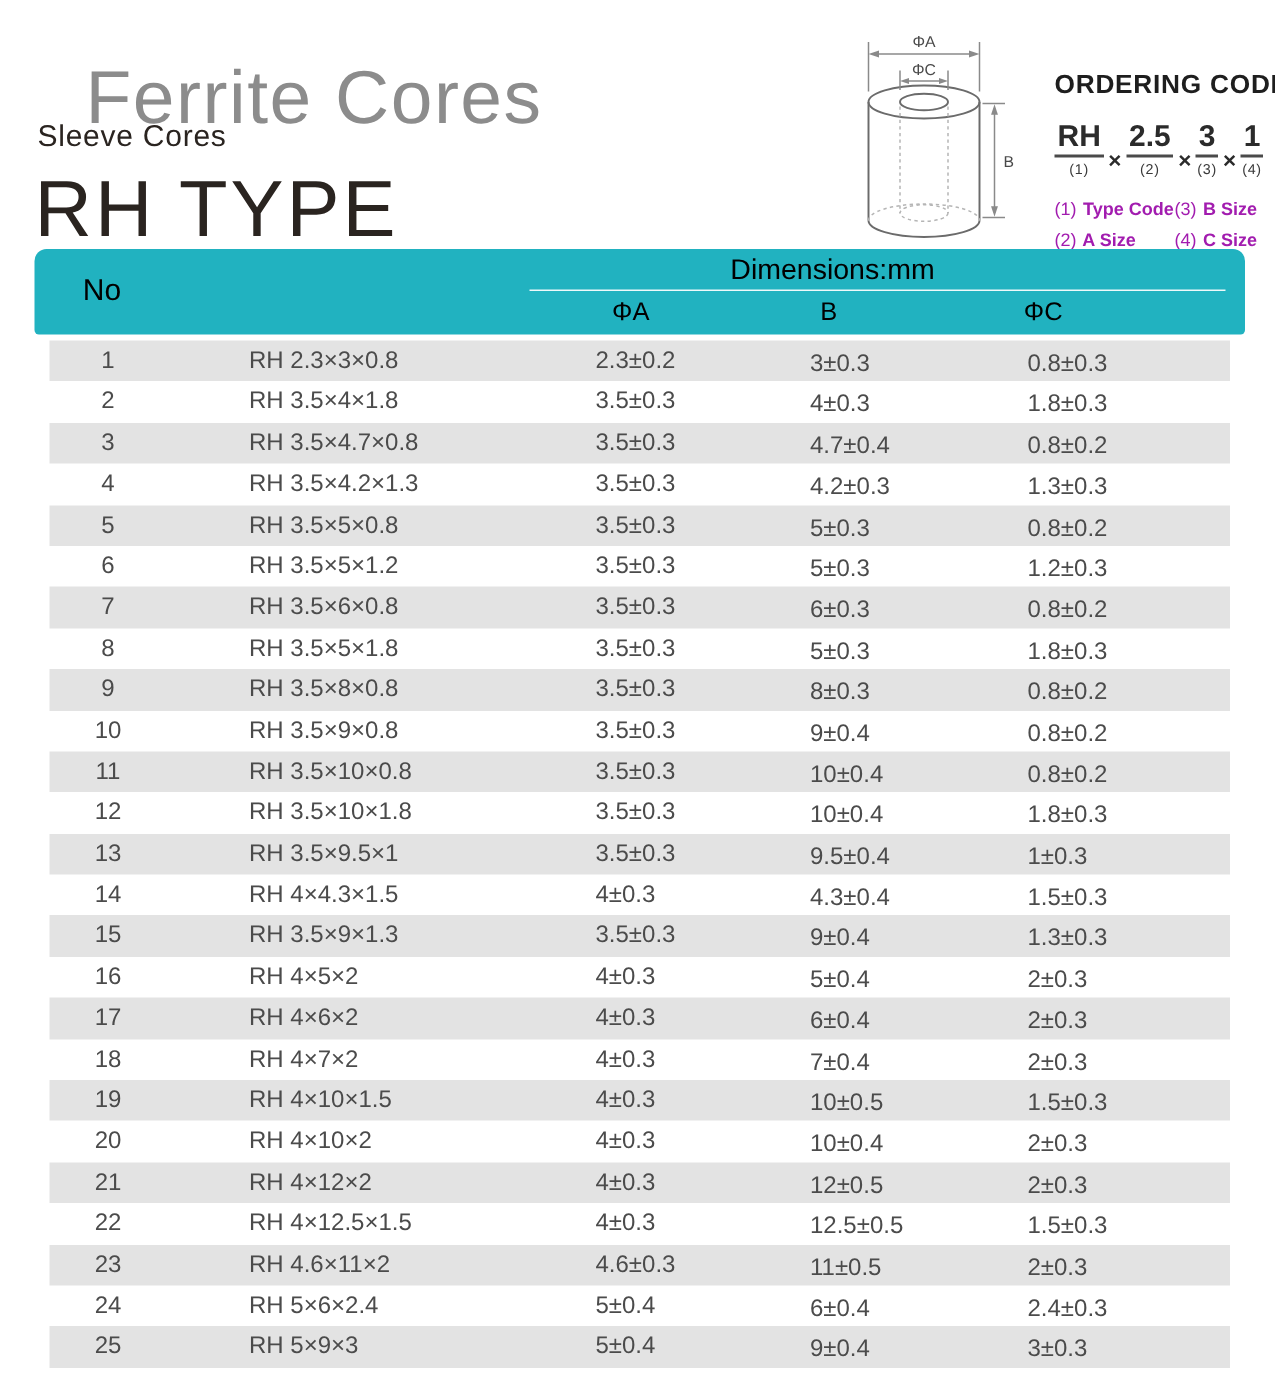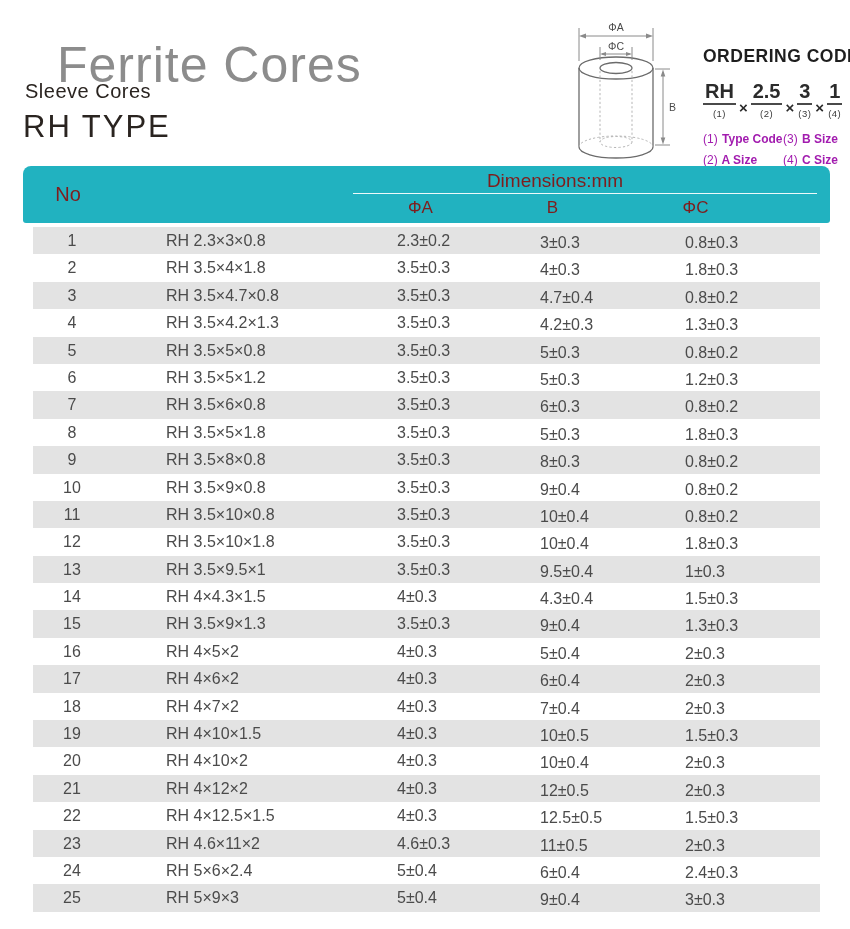--- a/index.html
+++ b/index.html
@@ -10,41 +10,41 @@
     --title-gray:#8c8c8c;
   }
   html,body{margin:0;padding:0;background:#fff;}
   .page{
     position:relative;width:850px;height:929px;background:#fff;overflow:hidden;
     font-family:"Liberation Sans", sans-serif;
   }
   
   .title-main{position:absolute;left:20px;top:36px;font-size:50px;color:var(--title-gray);letter-spacing:1px;white-space:nowrap;margin-left:37px;}
   .title-sub{position:absolute;left:25px;top:80px;font-size:20px;color:var(--ink);letter-spacing:0.5px;white-space:nowrap;text-align:center;}
-  .title-type{position:absolute;left:23px;top:109px;font-size:31px;color:var(--ink);letter-spacing:2px;white-space:nowrap;}
+  .title-type{position:absolute;left:23px;top:109px;font-size:53px;color:var(--ink);letter-spacing:2px;white-space:nowrap;}
   
   .diagram{position:absolute;left:563px;top:14px;width:142px;height:150px;}
   .diagram .solid{fill:none;stroke:#6b6b6b;stroke-width:1.3;}
   .diagram .dashed{fill:none;stroke:#b5b5b5;stroke-width:1;stroke-dasharray:2.2 2.2;}
   .diagram .dim{fill:none;stroke:#8a8a8a;stroke-width:1;}
   .diagram .head{fill:#8a8a8a;stroke:none;}
   .diagram text{font-family:"Liberation Sans",sans-serif;font-size:10.5px;fill:#4a4a4a;}
   
   .oc{position:absolute;left:703px;top:46px;width:147px;}
   .oc-title{font-size:17.5px;font-weight:600;color:#1e1e1e;letter-spacing:0.5px;white-space:nowrap;}
   .oc-code{display:flex;align-items:flex-end;margin-top:13px;}
   .oc-part{display:inline-flex;flex-direction:column;align-items:center;}
   .oc-token{font-size:20px;font-weight:bold;color:#2b2b2b;border-bottom:2px solid #4a4a4a;padding:0 2px 1px;line-height:22px;}
   .oc-index{font-size:9.5px;color:#3a3a3a;margin-top:3px;letter-spacing:0.5px;}
   .oc-sep{font-size:15px;font-weight:bold;color:#2b2b2b;line-height:22px;margin:1px 3px 0;}
   .oc-legend{margin-top:13px;display:grid;grid-template-columns:80px auto;grid-template-rows:repeat(2,21px);grid-auto-flow:column;}
   .oc-leg{font-size:12px;font-weight:bold;color:#a21caf;white-space:nowrap;}
   .oc-leg-key{font-weight:normal;margin-right:1px;}
   
-  .thead{position:absolute;left:23px;top:166px;width:807px;height:57px;background:var(--accent);border-radius:8px 8px 3px 3px;color:#7f1d1d;}
+  .thead{position:absolute;left:23px;top:166px;width:807px;height:57px;background:var(--accent);border-radius:8px 8px 3px 3px;color:#000000;}
   .thead span{position:absolute;display:block;text-align:center;}
   .th-no{left:0;width:90px;line-height:57px;font-size:20px;}
   .th-spec{left:90px;width:230px;line-height:57px;font-size:20px;}
   .th-dims{left:322px;width:420px;top:2px;line-height:25px;font-size:19px;}
   .dims-line{left:330px;width:464px;top:27px;height:1px;background:rgba(255,255,255,0.92);}
   .th-sub{top:28px;width:95px;line-height:27px;font-size:17px;}
   .th-a{left:350px;}
   .th-b{left:482px;}
   .th-c{left:625px;}
   

